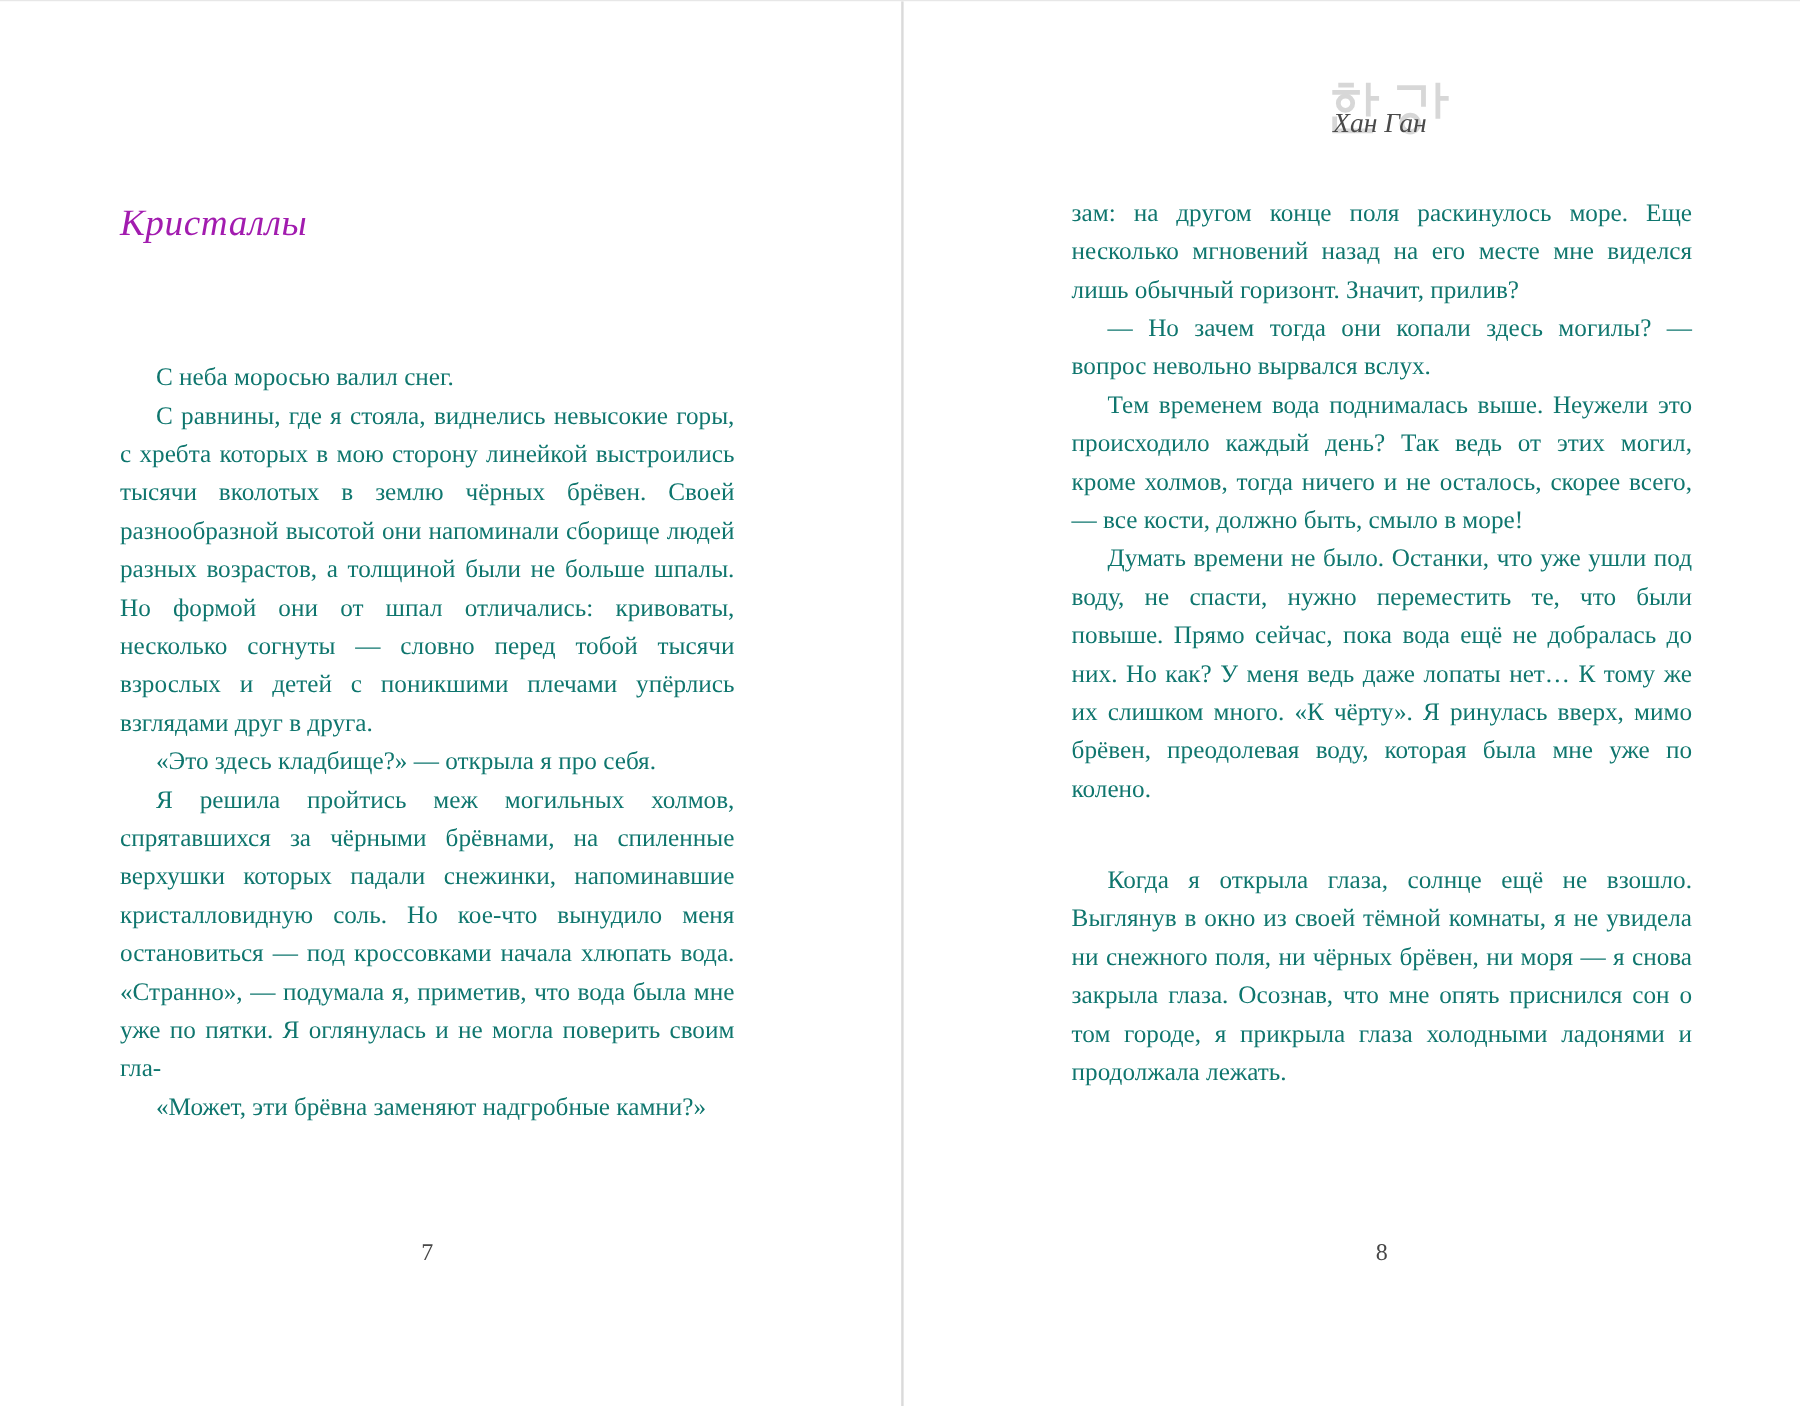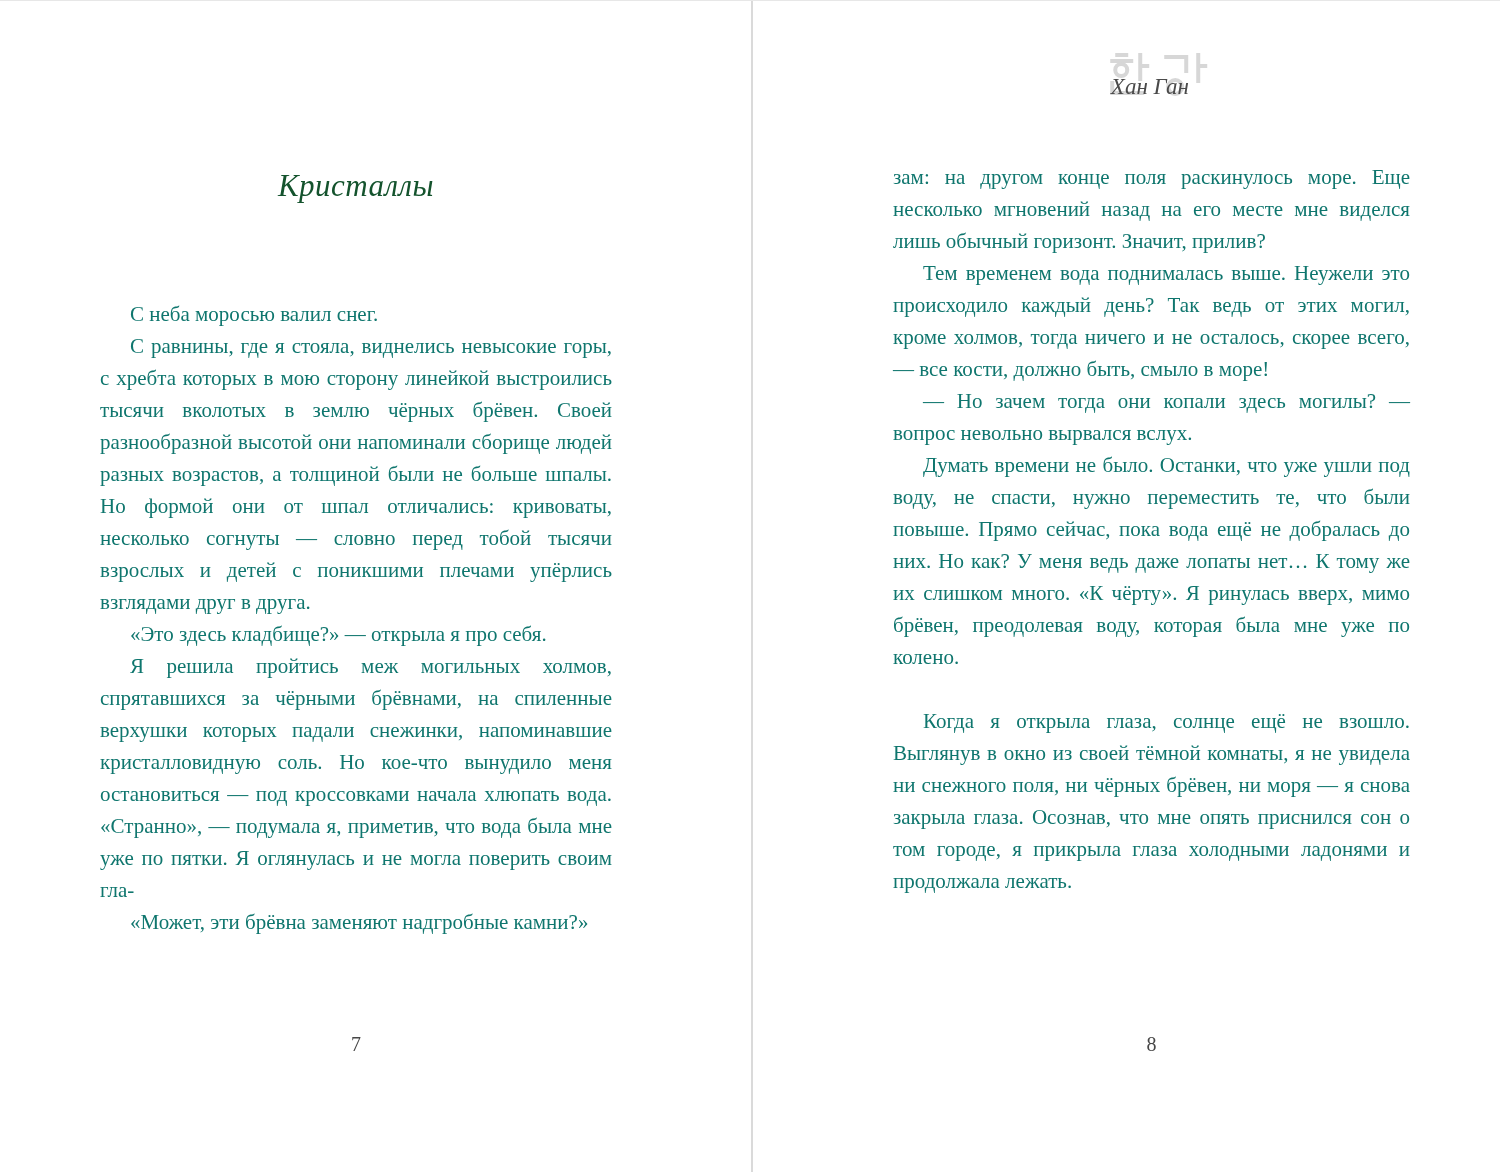--- a/index.html
+++ b/index.html
@@ -28,56 +28,55 @@
   }
   .page { position: absolute; top: 0; height: 1172px; }
   .page-left  { left: 100px; width: 512px; }
   .page-right { left: 893px; width: 517px; }
 
   .chapter-title {
     position: absolute;
     top: 167px;
     left: 0;
     width: 100%;
-    text-align: center;
     font-style: italic;
     font-weight: normal;
     font-size: 31px;
     letter-spacing: 0.5px;
-    color: #14532d;
+    color: #a21caf;
   }
 
   .body-text {
     position: absolute;
     left: 0;
     width: 100%;
     font-size: 21px;
     line-height: 32px;
     text-align: justify;
     color: #0f766e;
   }
   .page-left  .body-text { top: 297px; }
   .page-right .body-text { top: 160px; }
   .body-text p { text-indent: 30px; }
   .body-text p.continuation { text-indent: 0; }
-  .body-text p.section-start { margin-top: 32px; }
+  .body-text p.section-start { margin-top: 44px; }
 
   .page-number {
     position: absolute;
     top: 1032px;
     left: 0;
     width: 100%;
     text-align: center;
     font-size: 20px;
     color: #474747;
   }
 
   .running-header {
     position: absolute;
-    top: 46px;
+    top: 62px;
     left: 0;
     width: 100%;
     height: 72px;
   }
   .hangul-watermark {
     position: absolute;
     left: 50%;
     top: 4px;
     transform: translateX(-44%);
   }
@@ -136,22 +135,22 @@
         <polyline points="58,6 80,6 80,22"></polyline>
         <line x1="92" y1="2" x2="92" y2="32"></line>
         <line x1="92" y1="15" x2="101" y2="15"></line>
         <circle cx="69" cy="36" r="7"></circle>
       </svg>
       <span class="author">Хан Ган</span>
     </header>
 
     <div class="body-text">
       <p class="continuation">зам: на другом конце поля раскинулось море. Еще несколько мгновений назад на его месте мне виделся лишь обычный горизонт. Значит, прилив?</p>
+      <p>— Но зачем тогда они копали здесь могилы? — вопрос невольно вырвался вслух.</p>
       <p>Тем временем вода поднималась выше. Неужели это происходило каждый день? Так ведь от этих могил, кроме холмов, тогда ничего и не осталось, скорее всего, — все кости, должно быть, смыло в море!</p>
-      <p>— Но зачем тогда они копали здесь могилы? — вопрос невольно вырвался вслух.</p>
       <p>Думать времени не было. Останки, что уже ушли под воду, не спасти, нужно переместить те, что были повыше. Прямо сейчас, пока вода ещё не добралась до них. Но как? У меня ведь даже лопаты нет… К тому же их слишком много. «К чёрту». Я ринулась вверх, мимо брёвен, преодолевая воду, которая была мне уже по колено.</p>
       <p class="section-start">Когда я открыла глаза, солнце ещё не взошло. Выглянув в окно из своей тёмной комнаты, я не увидела ни снежного поля, ни чёрных брёвен, ни моря — я снова закрыла глаза. Осознав, что мне опять приснился сон о том городе, я прикрыла глаза холодными ладонями и продолжала лежать.</p>
     </div>
 
     <div class="page-number">8</div>
   </section>
 
 </div>
 
 </body></html>

